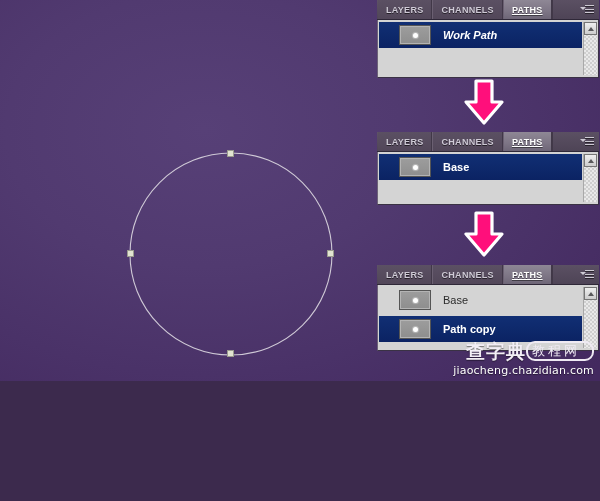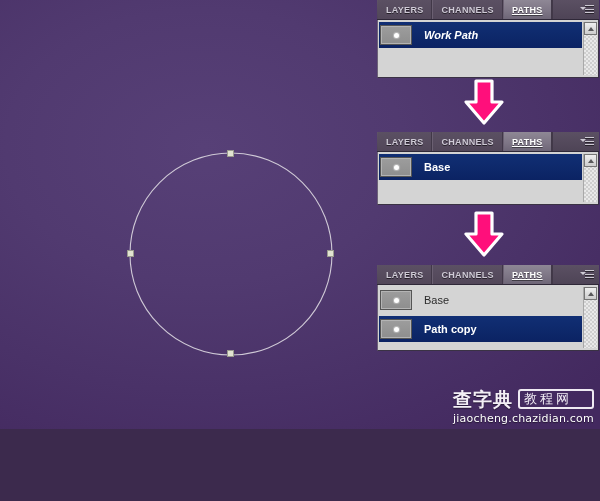--- a/index.html
+++ b/index.html
@@ -10,21 +10,21 @@
   body {
     width: 600px;
     height: 501px;
     overflow: hidden;
     font-family: "Liberation Sans", sans-serif;
   }
 
   #canvas {
     position: relative;
     width: 600px;
-    height: 429px;
+    height: 381px;
     background: #4a3168;
     background-image:
       radial-gradient(ellipse 520px 360px at 34% 34%, #574077 0%, #513a70 38%, #4a3268 68%, #43295f 100%);
     overflow: hidden;
   }
 
   
   #path-shape {
     position: absolute;
     left: 128px;
@@ -128,21 +128,21 @@
   .rows {
     position: relative;
     margin-right: 15px;
   }
 
   .path-row {
     position: relative;
     height: 26px;
     display: flex;
     align-items: center;
-    padding-left: 1px;
+    padding-left: 20px;
     box-sizing: border-box;
     background: #d4d4d4;
   }
   .path-row.selected {
     background: #0d2a6b;
     background: linear-gradient(to bottom, #112f74 0%, #0b2363 100%);
   }
 
   .thumb {
     width: 32px;
@@ -228,38 +228,37 @@
     position: absolute;
     right: 6px;
     bottom: 4px;
     text-align: center;
     user-select: none;
   }
   .wm-top {
     display: flex;
     align-items: center;
     justify-content: flex-end;
-    gap: 5px;
   }
   .wm-cn {
     font-family: "DejaVu Sans", sans-serif;
     font-size: 19px;
     font-weight: bold;
     color: #f2eef5;
     letter-spacing: 1px;
     text-shadow: 0 1px 1px rgba(0,0,0,0.45);
     line-height: 1;
   }
   .wm-box {
     font-family: "DejaVu Sans", sans-serif;
     font-size: 13px;
     color: #efeaf3;
     border: 2px solid #efeaf3;
-    border-radius: 3px;
-    padding: 1px 20px 2px 4px;
+    border-radius: 9px;
+    padding: 1px 12px 2px 4px;
     letter-spacing: 3px;
     line-height: 1;
   }
   .wm-url {
     margin-top: 3px;
     font-family: "DejaVu Sans", sans-serif;
     font-size: 11px;
     color: #ffffff;
     letter-spacing: 0.2px;
     text-shadow: 0 1px 1px rgba(0,0,0,0.5);

